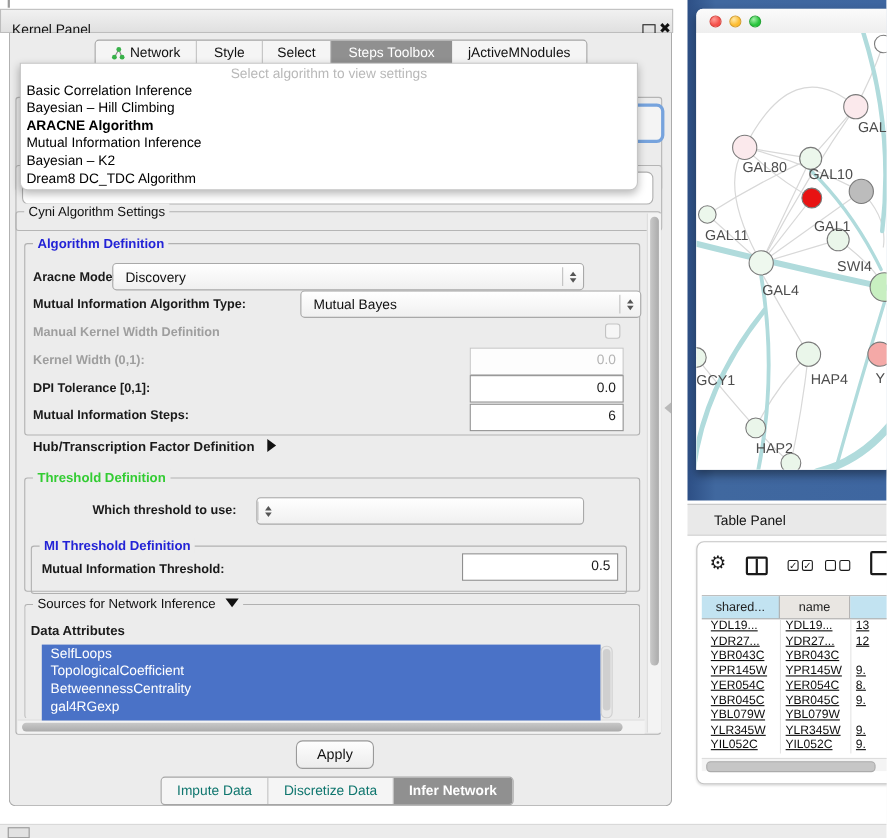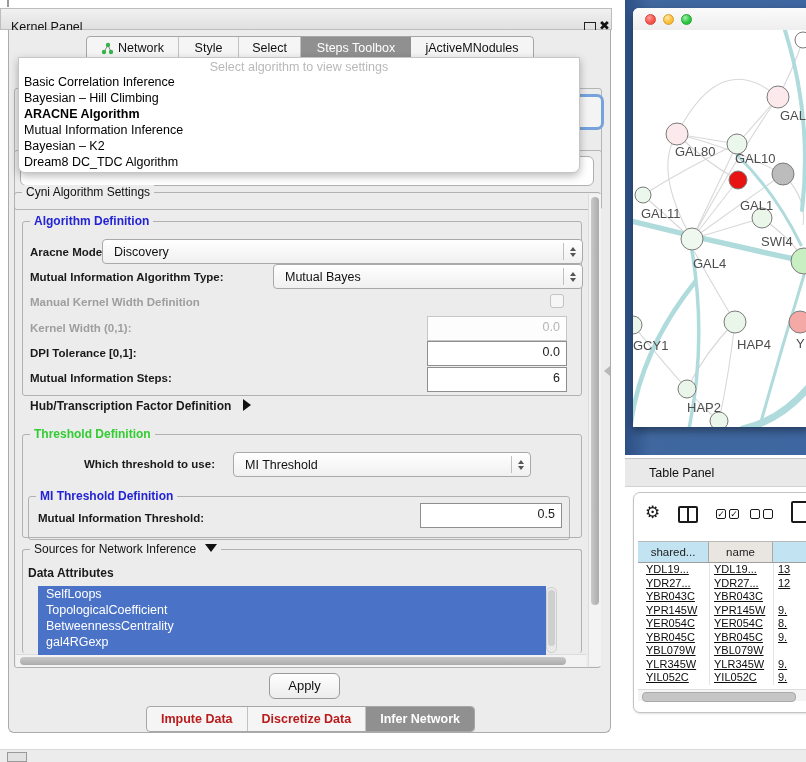--- a/index.html
+++ b/index.html
@@ -74,21 +74,21 @@
   #attr-sb{left:546px;top:587px;width:11px;height:66px;background:#e9e9e9;border:1px solid #d0d0d0;border-radius:5px;box-sizing:border-box;}
   #attr-sb .thumb{position:absolute;left:1px;top:2px;width:7px;height:56px;border-radius:4px;background:#cfcfcf;}
 
   .tri-right{display:inline-block;width:0;height:0;border-top:6px solid transparent;border-bottom:6px solid transparent;border-left:8px solid #111;vertical-align:-1px;}
   .tri-down{display:inline-block;width:0;height:0;border-left:6px solid transparent;border-right:6px solid transparent;border-top:8px solid #111;vertical-align:1px;}
 
   #apply-btn{left:269px;top:673px;width:69px;height:24px;border:1px solid #9a9a9a;border-radius:6px;
     background:linear-gradient(#fefefe,#ececec);text-align:center;line-height:23px;font-size:13px;color:#111;}
 
   #btabs{left:146px;top:706px;height:24px;display:flex;background:#f5f5f5;border:1px solid #a6a6a6;border-radius:4px;overflow:hidden;}
-  .btab{height:24px;line-height:24px;font-size:12.5px;font-weight:bold;text-align:center;color:#b91c1c;
+  .btab{height:24px;line-height:24px;font-size:12.5px;font-weight:normal;text-align:center;color:#0f766e;
     border-right:1px solid #c2c2c2;box-sizing:border-box;padding:0 14px;}
   .btab:last-child{border-right:none;}
   .btab.sel{background:#909090;color:#fff;font-weight:bold;border-right:none;}
 
   #splitter{left:604px;top:366px;width:0;height:0;border-top:5px solid transparent;border-bottom:5px solid transparent;border-right:6px solid #b9b9b9;}
 
   
   #net-frame{left:625px;top:0;width:181px;height:455px;background:linear-gradient(90deg,#2d4f85,#40689f 14%,#3e66a0);}
   #net-window{left:633px;top:8px;width:176px;height:419px;background:#fff;border-radius:6px 0 0 0;
     box-shadow:0 4px 9px rgba(0,0,0,.4);}
@@ -194,21 +194,21 @@
 
   <div class="abs sb-h" style="left:16px;top:654px;width:570px;height:12px;">
     <div class="thumb" style="left:4px;width:546px;"></div>
   </div>
 
   <div class="abs grp" style="left:22px;top:221px;width:560px;height:175px;">
     <span class="grp-lbl blue">Algorithm Definition</span>
   </div>
 
   <div class="abs flabel" style="left:30px;top:246px;">Aracne Mode:</div>
-  <div class="abs combo" style="left:102px;top:239px;width:481px;">
+  <div class="abs combo" style="left:102px;top:239px;width:429px;">
     <span class="ctext">Discovery</span>
     <span class="carr">
         <span class="tri-up"></span>
         <span class="tri-dn"></span>
       </span>
   </div>
 
   <div class="abs flabel" style="left:30px;top:271px;">Mutual Information Algorithm Type:</div>
   <div class="abs combo" style="left:273px;top:264px;width:310px;">
     <span class="ctext">Mutual Bayes</span>
@@ -234,21 +234,20 @@
     <span>Hub/Transcription Factor Definition</span>
     <span class="tri-right" style="margin-left:8px;"></span>
   </div>
 
   <div class="abs grp" style="left:22px;top:434px;width:560px;height:104px;">
     <span class="grp-lbl green">Threshold Definition</span>
   </div>
 
   <div class="abs flabel" style="left:84px;top:458px;">Which threshold to use:</div>
   <div class="abs combo" style="left:233px;top:452px;width:298px;">
-    <span class="ctext">MI Threshold</span>
     <span class="carr">
         <span class="tri-up"></span>
         <span class="tri-dn"></span>
       </span>
   </div>
 
   <div class="abs grp" style="left:28px;top:496px;width:542px;height:44px;">
     <span class="grp-lbl blue">MI Threshold Definition</span>
   </div>
   <div class="abs flabel" style="left:38px;top:512px;">Mutual Information Threshold:</div>

